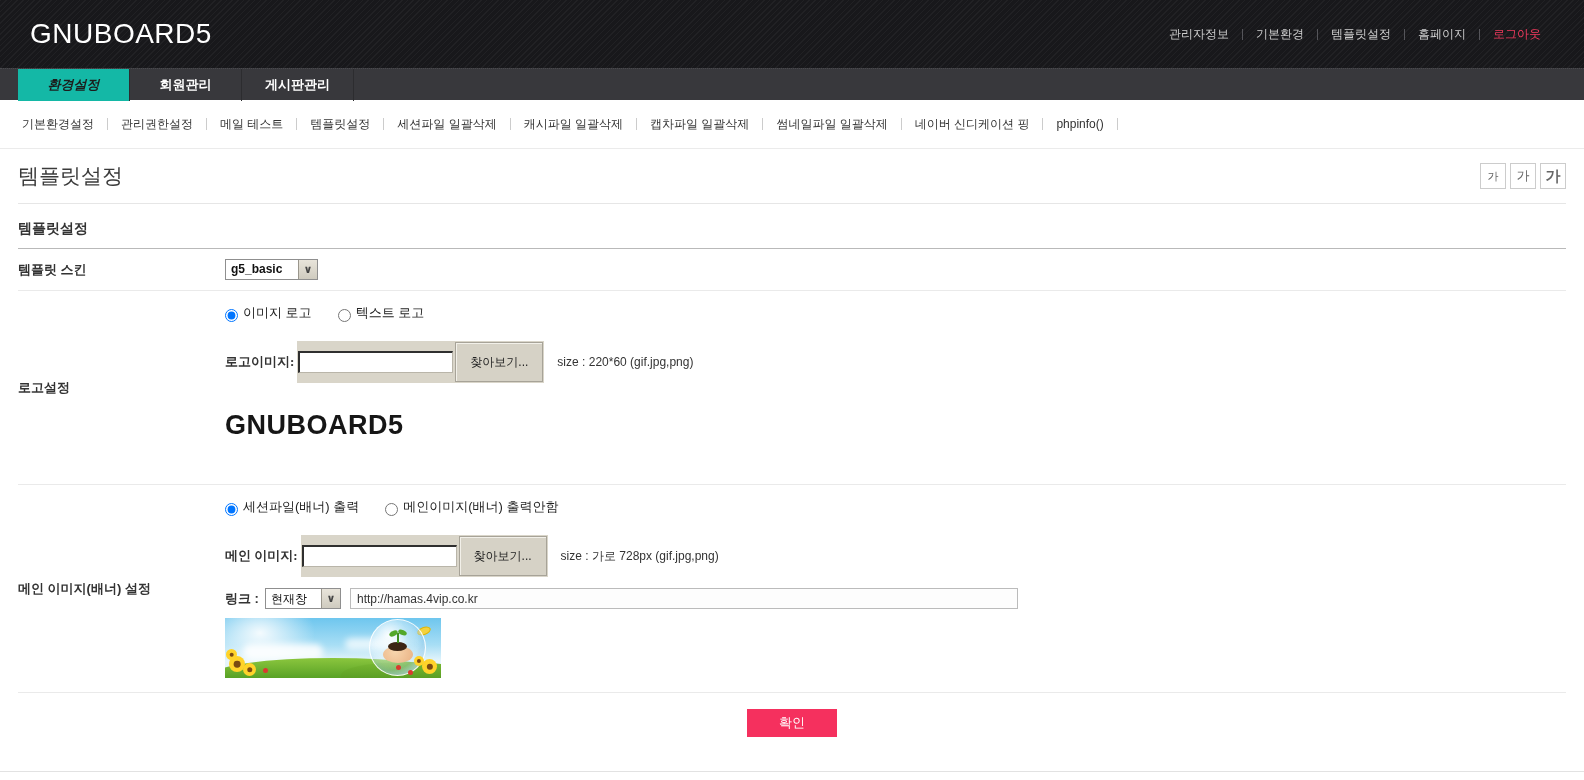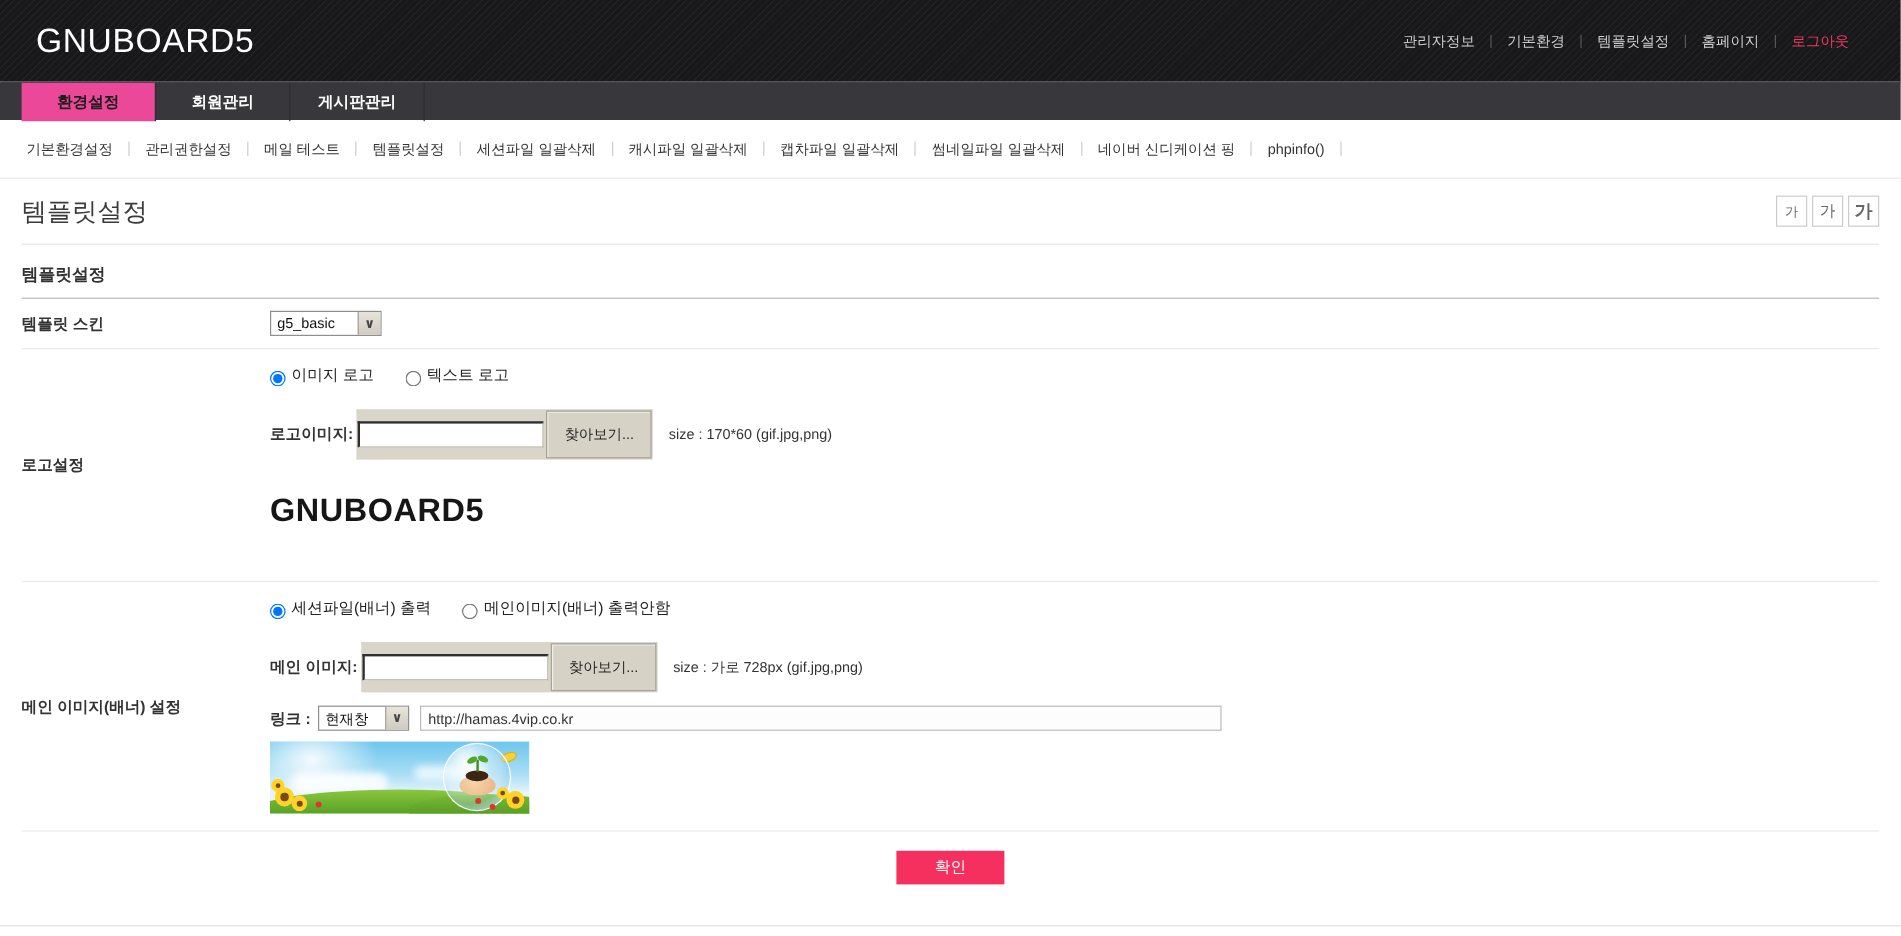--- a/index.html
+++ b/index.html
@@ -24,21 +24,21 @@
   .toplinks a.logout { color: #f23a5e; }
 
   
   .tabbar { height: 32px; background: #38383c; display: flex; padding-left: 18px;
             border-top: 1px dotted #4a4a4e; }
   .tab {
     width: 112px; height: 32px; display: flex; align-items: center; justify-content: center;
     color: #fff; font-size: 13px; font-weight: bold; cursor: pointer;
     border-right: 1px solid #2c2c2f;
   }
-  .tab.active { background: #ec4899; color: #1c1c1c; }
+  .tab.active { background: #14b8a6; color: #1c1c1c; font-style: italic; }
 
   
   .subnav { height: 49px; display: flex; align-items: center; padding: 0 18px;
             border-bottom: 1px solid #ebebeb; }
   .subnav a { font-size: 12px; color: #333; text-decoration: none; padding: 0 13px; cursor: pointer; }
   .subnav a:first-child { padding-left: 4px; }
   .subnav .ssep { width: 1px; height: 12px; background: #ccc; }
 
   
   .content { padding: 0 18px; }
@@ -63,31 +63,31 @@
 
   
   .cselect { display: inline-flex; align-items: stretch; border: 1px solid #8f8f8f;
              background: #fff; height: 21px; cursor: pointer; }
   .cselect .cval { font-size: 12px; padding: 2px 6px 0 5px; color: #111; }
   .cselect .carrow {
     width: 19px; background: linear-gradient(#e8e4da, #cfcbbf);
     border-left: 1px solid #9a968c; display: flex; align-items: center; justify-content: center;
     color: #444; font-size: 11px; font-weight: bold;
   }
-  .sel-skin .cval { width: 72px; }
+  .sel-skin .cval { width: 72px; font-weight: bold; }
   .sel-target .cval { width: 55px; }
 
   
   .radio-row { display: flex; align-items: center; font-size: 13px; color: #222; }
   .radio-row label { display: flex; align-items: flex-end; margin-right: 26px; cursor: pointer; }
   .radio-row input { margin-right: 5px; }
 
   
   .file-row { display: flex; align-items: center; margin-top: 19px; }
-  .file-label { font-size: 13px; font-weight: bold; margin-right: 3px; }
+  .file-label { font-size: 13px; font-weight: bold; margin-right: 3px; font-family: Liberation Serif, serif; }
   .file-box { display: inline-flex; align-items: center; background: #d9d5c9; padding: 1px; }
   .file-input { width: 155px; height: 22px; background: #fff; border: none;
                 border-top: 2px solid #2f2f2f; border-left: 2px solid #2f2f2f;
                 border-right: 1px solid #b9b5a9; border-bottom: 1px solid #b9b5a9;
                 font-size: 12px; padding: 0 3px; }
   .browse-btn { height: 40px; padding: 0 14px; margin-left: 2px; font-size: 12px; color: #222;
                 background: #d6d2c6; border: 1px solid #a7a398; cursor: pointer;
                 box-shadow: inset 1px 1px 0 #f2f0e9; }
   .size-hint { font-size: 12px; color: #333; margin-left: 13px; }
 
@@ -232,21 +232,21 @@
           <input type="radio" name="logo_type" style="">
           <span>텍스트 로고</span>
         </label>
       </div>
       <div class="file-row">
         <span class="file-label">로고이미지:</span>
         <span class="file-box">
           <input class="file-input" type="text" style="">
           <button class="browse-btn">찾아보기...</button>
         </span>
-        <span class="size-hint">size : 170*60 (gif.jpg,png)</span>
+        <span class="size-hint">size : 220*60 (gif.jpg,png)</span>
       </div>
       <div class="logo-preview">GNUBOARD5</div>
     </div>
   </div>
 
   <div class="form-row">
     <div class="form-label">메인 이미지(배너) 설정</div>
     <div class="form-body pad-top pad-bottom">
       <div class="radio-row">
         <label>

